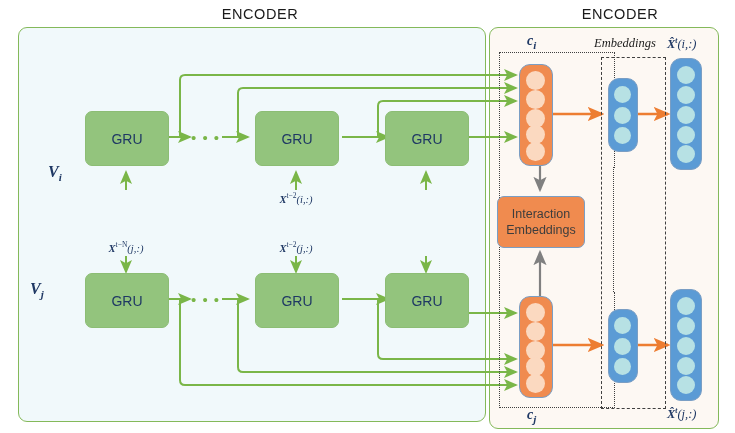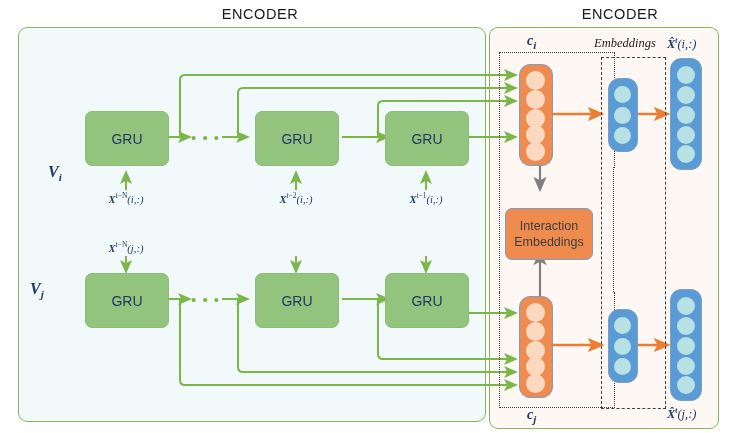--- a/index.html
+++ b/index.html
@@ -30,24 +30,24 @@
   .xlabel b{font-style:italic;font-weight:bold;}
   sup{font-size:7.5px;}
 
   .vec{position:absolute;border-radius:11px;border:1.1px solid #7a9ec4;}
   .vec.orange{background:#f08b4f;border-color:#7a9ec4;}
   .vec.blue{background:#5b9bd5;border-color:#7a9ec4;}
   .dot{position:absolute;border-radius:50%;}
   .dot.peach{background:#fbd9c0;}
   .dot.cyan{background:#b7e1e4;}
 
-  .ip-box{position:absolute;left:497px;top:208px;width:86px;height:50px;
+  .ip-box{position:absolute;left:497px;top:196px;width:86px;height:50px;
      border-radius:7px;background:#f08b4f;border:1px solid #7a9ec4;
      color:#3d3d3d;font-size:12.5px;line-height:16px;
-     display:flex;flex-direction:column;align-items:center;justify-content:center;margin-left:8px;}
+     display:flex;flex-direction:column;align-items:center;justify-content:center;}
 
   .dashbox{position:absolute;border:1.4px dashed #3f3f3f;}
   .dotbox{position:absolute;border:1.6px dotted #3f3f3f;}
 
   .cap{position:absolute;color:#1f3864;font-family:"Liberation Serif",serif;
      font-style:italic;font-weight:bold;font-size:14px;white-space:nowrap;}
   .cap-emb{position:absolute;color:#1a1a1a;font-family:"Liberation Serif",serif;
      font-style:italic;font-size:12.5px;white-space:nowrap;}
 
   svg.overlay{position:absolute;left:0;top:0;width:735px;height:433px;
@@ -121,40 +121,37 @@
   </svg>
 
   <div class="node-label" style="left:48px;top:128px;margin-top:35px;"><span>V</span><sub style="font-size:11px;">i</sub></div>
 
   <div class="gru" style="left:85px;top:111px;">GRU</div>
   <div class="gru" style="left:255px;top:111px;">GRU</div>
   <div class="gru" style="left:385px;top:111px;">GRU</div>
 
   <div style="position:absolute;left:191px;top:129px;color:#7ab648;font-size:15px;letter-spacing:1px;">• • •</div>
 
-  <div class="xlabel" style="left:76px;top:191px;width:100px;">
-    <b>X</b><sup>t−N</sup><i>(i,:)</i>
-  </div>
   <div class="xlabel" style="left:246px;top:191px;width:100px;">
     <b>X</b><sup>t−2</sup><i>(i,:)</i>
-  </div>
-  <div class="xlabel" style="left:376px;top:191px;width:100px;">
-    <b>X</b><sup>t−1</sup><i>(i,:)</i>
   </div>
 
   <div class="node-label" style="left:30px;top:280px;"><span>V</span><sub style="font-size:11px;">j</sub></div>
 
   <div class="gru" style="left:85px;top:273px;">GRU</div>
   <div class="gru" style="left:255px;top:273px;">GRU</div>
   <div class="gru" style="left:385px;top:273px;">GRU</div>
 
   <div style="position:absolute;left:191px;top:291px;color:#7ab648;font-size:15px;letter-spacing:1px;">• • •</div>
 
   <div class="xlabel" style="left:76px;top:240px;width:100px;">
     <b>X</b><sup>t−N</sup><i>(j,:)</i>
+  </div>
+  <div class="xlabel" style="left:246px;top:240px;width:100px;">
+    <b>X</b><sup>t−2</sup><i>(j,:)</i>
   </div>
 
   <div class="dotbox" style="left:499px;top:52px;width:114px;height:115px;border-bottom:none;"></div>
   <div class="dotbox" style="left:499px;top:292px;width:114px;height:115px;border-top:none;"></div>
   <div class="dotbox" style="left:499px;top:167px;width:114px;height:125px;border-top:none;border-bottom:none;border-right:none;"></div>
   <div class="dotbox" style="left:611px;top:167px;width:2px;height:125px;border-top:none;border-bottom:none;border-left:none;"></div>
 
   <div class="dashbox" style="left:601px;top:57px;width:63px;height:350px;"></div>
 
   <div class="cap" style="left:527px;top:33px;">

